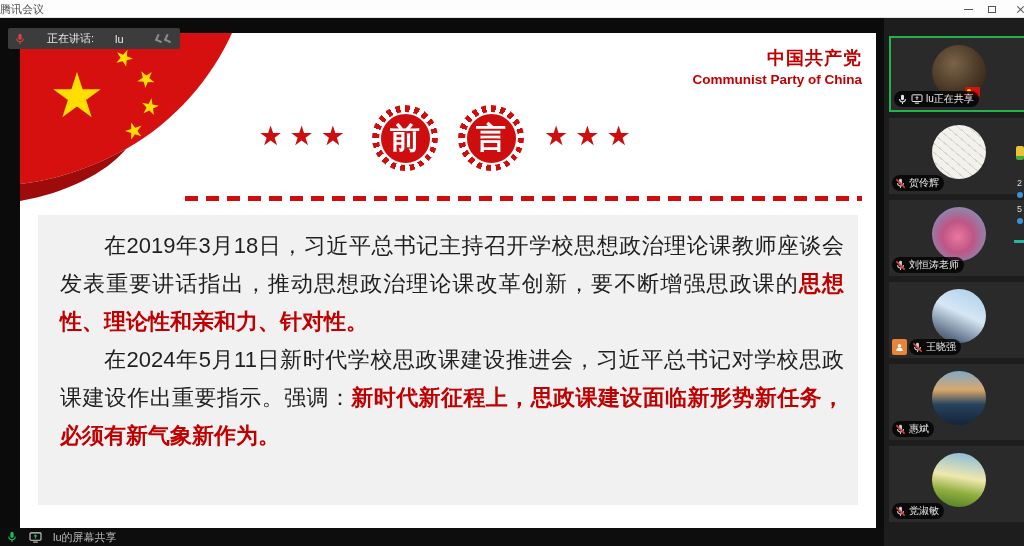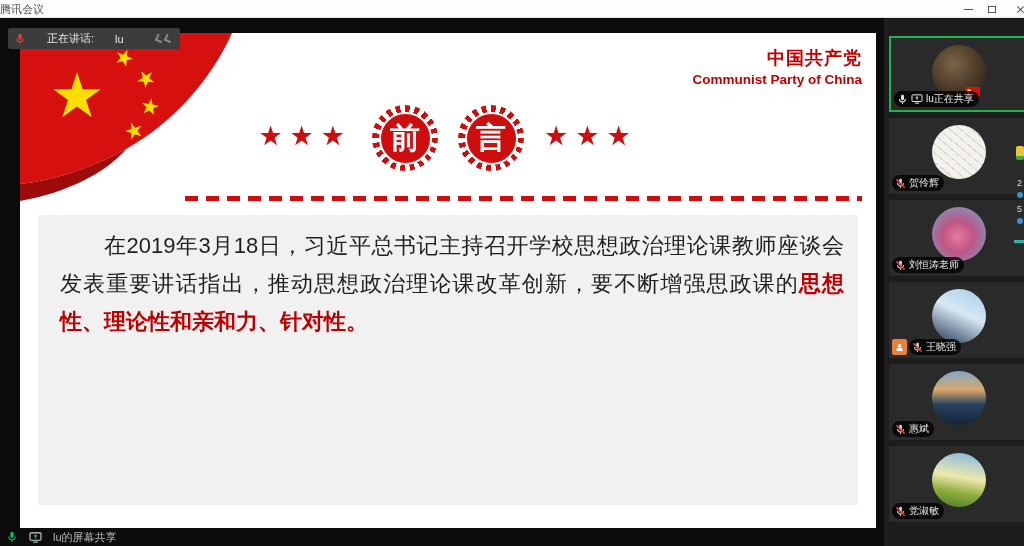--- a/index.html
+++ b/index.html
@@ -136,20 +136,21 @@
       <span class="seal">
         <span class="inner">言</span>
       </span>
       <span class="stars">★★★</span>
     </div>
 
     <div id="dashline"></div>
 
     <div id="textblock">
       <p><span>在2019年3月18日，习近平总书记主持召开学校思想政治理论课教师座谈会发表重要讲话指出，推动思想政治理论课改革创新，要不断增强思政课的</span><span class="hl">思想性、理论性和亲和力、针对性。</span></p>
+      <p><span>在2024年5月11日新时代学校思政课建设推进会，习近平总书记对学校思政课建设作出重要指示。强调：</span><span class="hl">新时代新征程上，思政课建设面临新形势新任务，必须有新气象新作为。</span></p>
     </div>
   </div>
 
   <div id="sidebar">
 
     <div class="tile active" style="top:18px;">
       <div class="avatar av1">
           <div class="mini-flag"></div>
         </div>
       <div class="labelbar">

